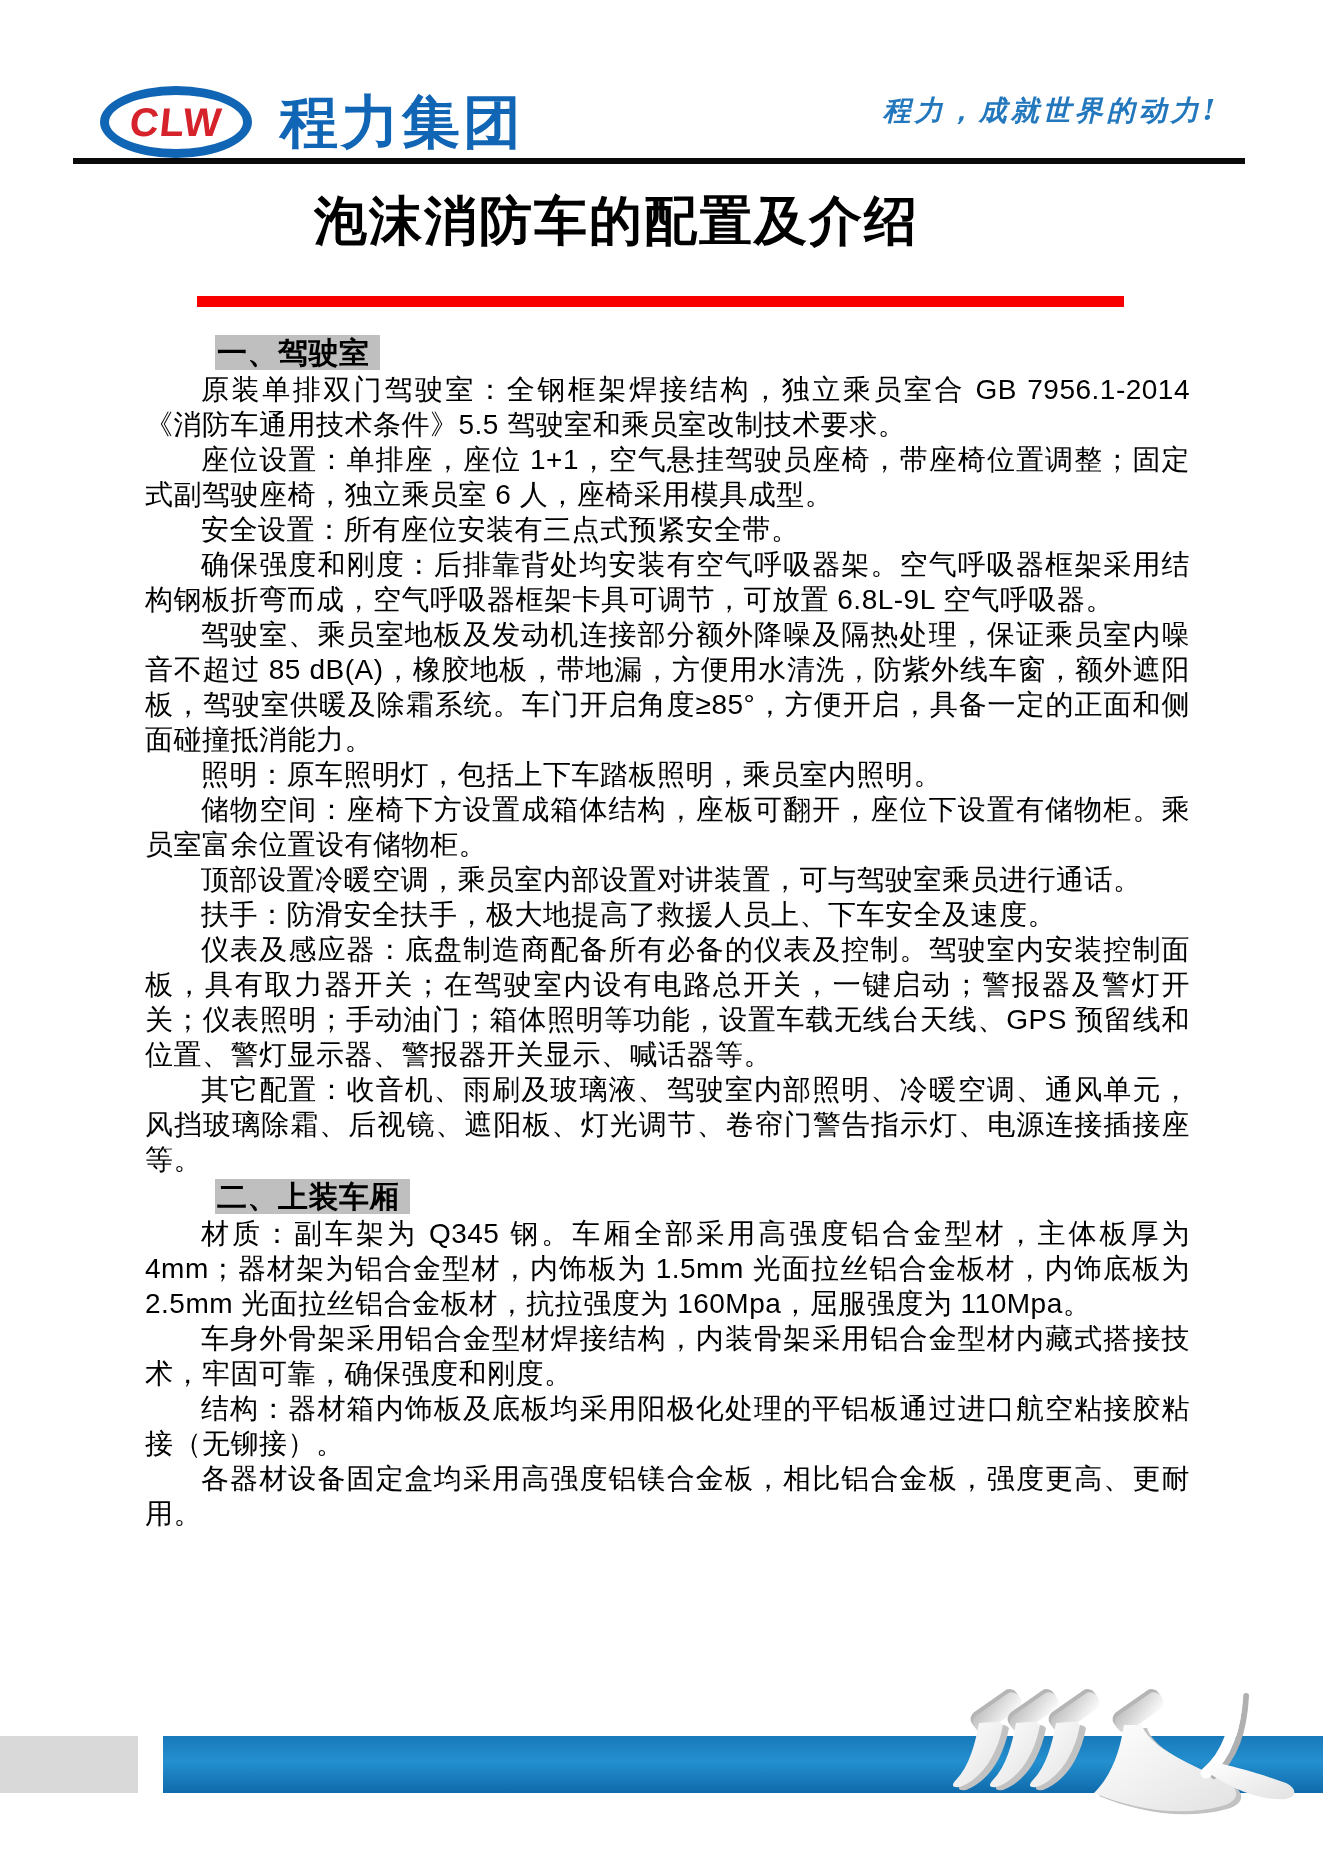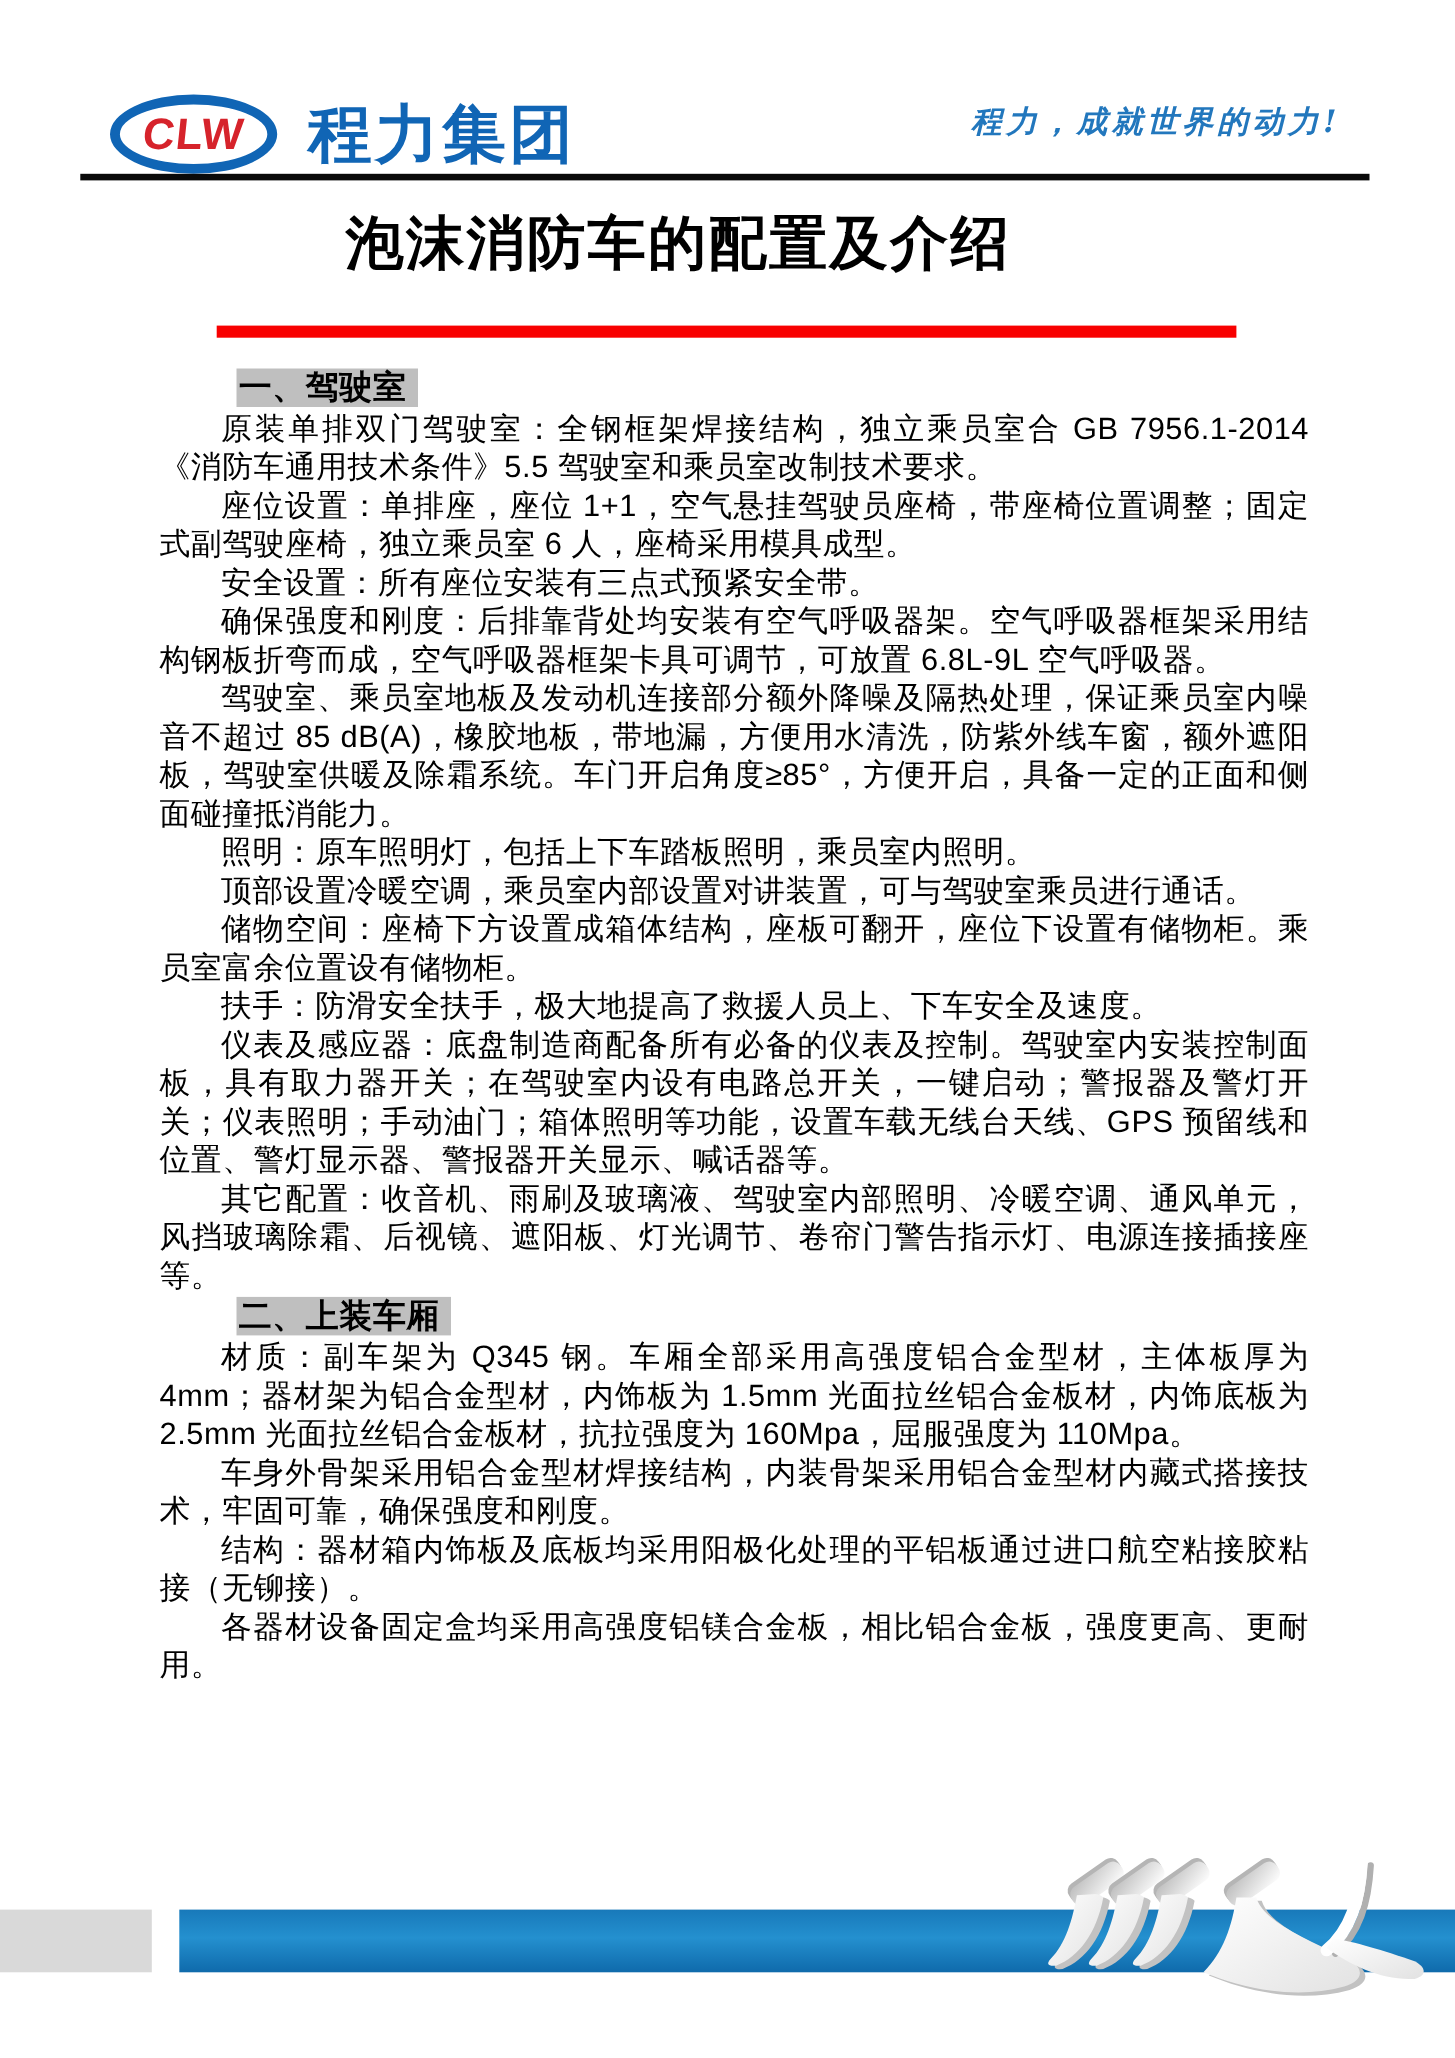--- a/index.html
+++ b/index.html
@@ -108,22 +108,22 @@
   <div class="title-underline"></div>
 
   <div class="doc-body">
       <div class="sec-heading"><span class="hl">一、驾驶室</span></div>
       <p class="para"><b>原装单排双门驾驶室：</b>全钢框架焊接结构，独立乘员室合 GB 7956.1-2014《消防车通用技术条件》5.5 驾驶室和乘员室改制技术要求。</p>
       <p class="para"><b>座位设置：</b>单排座，座位 1+1，空气悬挂驾驶员座椅，带座椅位置调整；固定式副驾驶座椅，独立乘员室 6 人，座椅采用模具成型。</p>
       <p class="para"><b>安全设置：</b>所有座位安装有三点式预紧安全带。</p>
       <p class="para"><b>确保强度和刚度：</b>后排靠背处均安装有空气呼吸器架。空气呼吸器框架采用结构钢板折弯而成，空气呼吸器框架卡具可调节，可放置 6.8L-9L 空气呼吸器。</p>
       <p class="para">驾驶室、乘员室地板及发动机连接部分额外降噪及隔热处理，保证乘员室内噪音不超过 85 dB(A)，橡胶地板，带地漏，方便用水清洗，防紫外线车窗，额外遮阳板，驾驶室供暖及除霜系统。车门开启角度≥85°，方便开启，具备一定的正面和侧面碰撞抵消能力。</p>
       <p class="para"><b>照明：</b>原车照明灯，包括上下车踏板照明，乘员室内照明。</p>
+      <p class="para"><b>储物空间：</b>座椅下方设置成箱体结构，座板可翻开，座位下设置有储物柜。乘员室富余位置设有储物柜。</p>
       <p class="para">顶部设置冷暖空调，乘员室内部设置对讲装置，可与驾驶室乘员进行通话。</p>
-      <p class="para"><b>储物空间：</b>座椅下方设置成箱体结构，座板可翻开，座位下设置有储物柜。乘员室富余位置设有储物柜。</p>
       <p class="para"><b>扶手：</b>防滑安全扶手，极大地提高了救援人员上、下车安全及速度。</p>
       <p class="para"><b>仪表及感应器：</b>底盘制造商配备所有必备的仪表及控制。驾驶室内安装控制面板，具有取力器开关；在驾驶室内设有电路总开关，一键启动；警报器及警灯开关；仪表照明；手动油门；箱体照明等功能，设置车载无线台天线、GPS 预留线和位置、警灯显示器、警报器开关显示、喊话器等。</p>
       <p class="para"><b>其它配置：</b>收音机、雨刷及玻璃液、驾驶室内部照明、冷暖空调、通风单元，风挡玻璃除霜、后视镜、遮阳板、灯光调节、卷帘门警告指示灯、电源连接插接座等。</p>
       <div class="sec-heading"><span class="hl">二、上装车厢</span></div>
       <p class="para"><b>材质：</b>副车架为 Q345 钢。车厢全部采用高强度铝合金型材，主体板厚为 4mm；器材架为铝合金型材，内饰板为 1.5mm 光面拉丝铝合金板材，内饰底板为 2.5mm 光面拉丝铝合金板材，抗拉强度为 160Mpa，屈服强度为 110Mpa。</p>
       <p class="para">车身外骨架采用铝合金型材焊接结构，内装骨架采用铝合金型材内藏式搭接技术，牢固可靠，确保强度和刚度。</p>
       <p class="para"><b>结构：</b>器材箱内饰板及底板均采用阳极化处理的平铝板通过进口航空粘接胶粘接（无铆接）。</p>
       <p class="para">各器材设备固定盒均采用高强度铝镁合金板，相比铝合金板，强度更高、更耐用。</p>
     </div>
 

